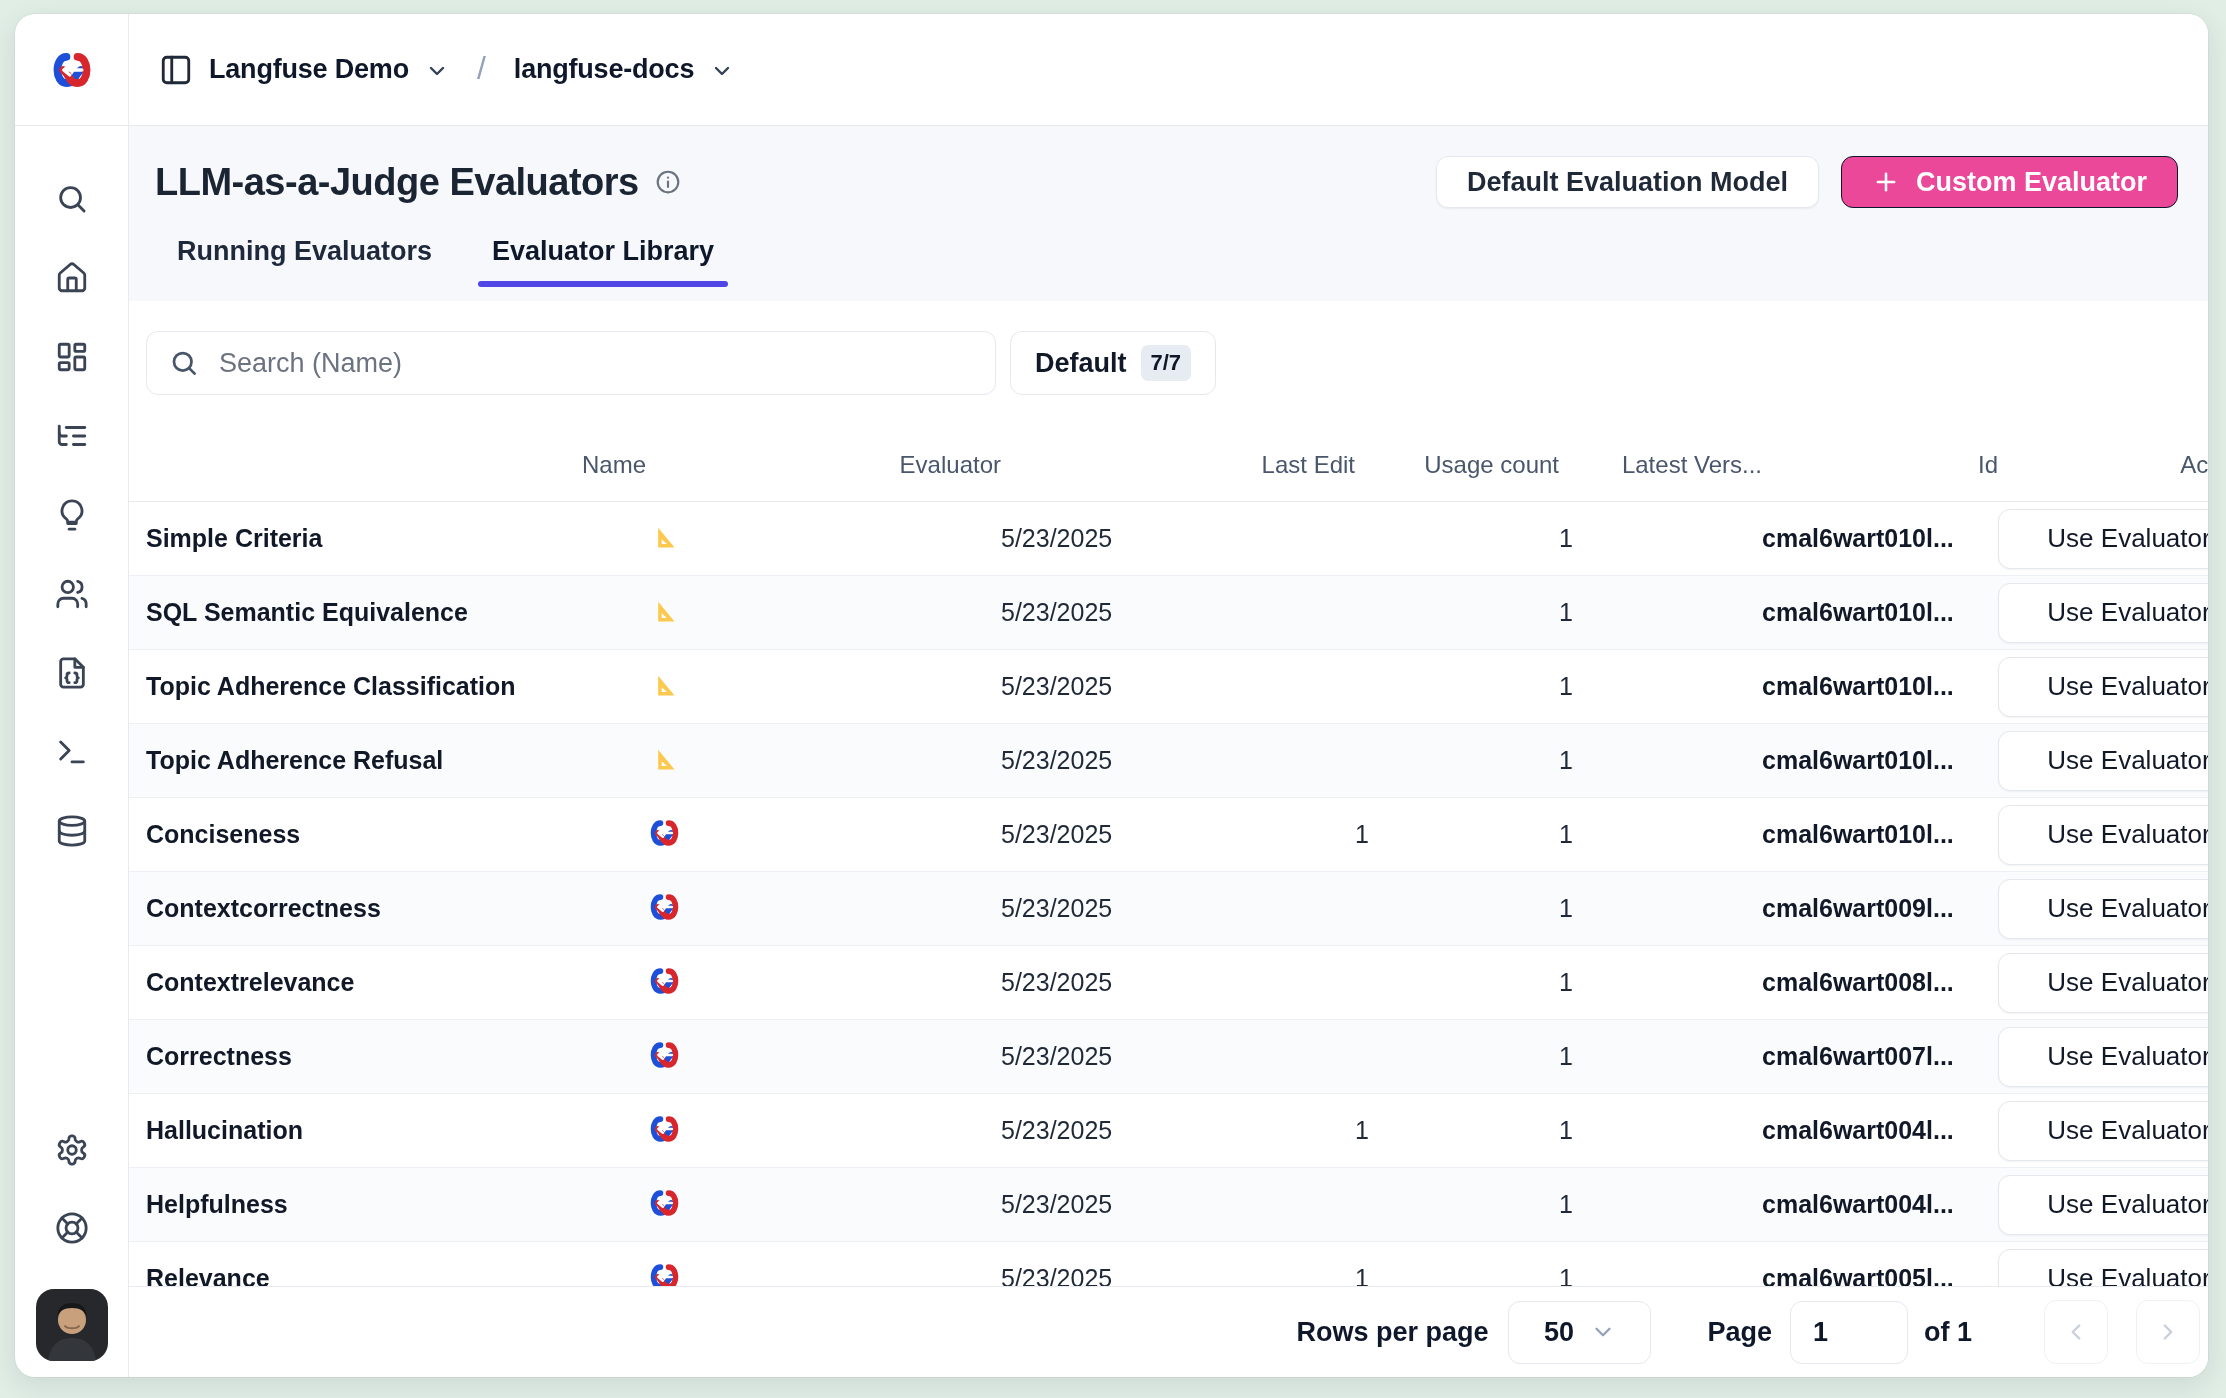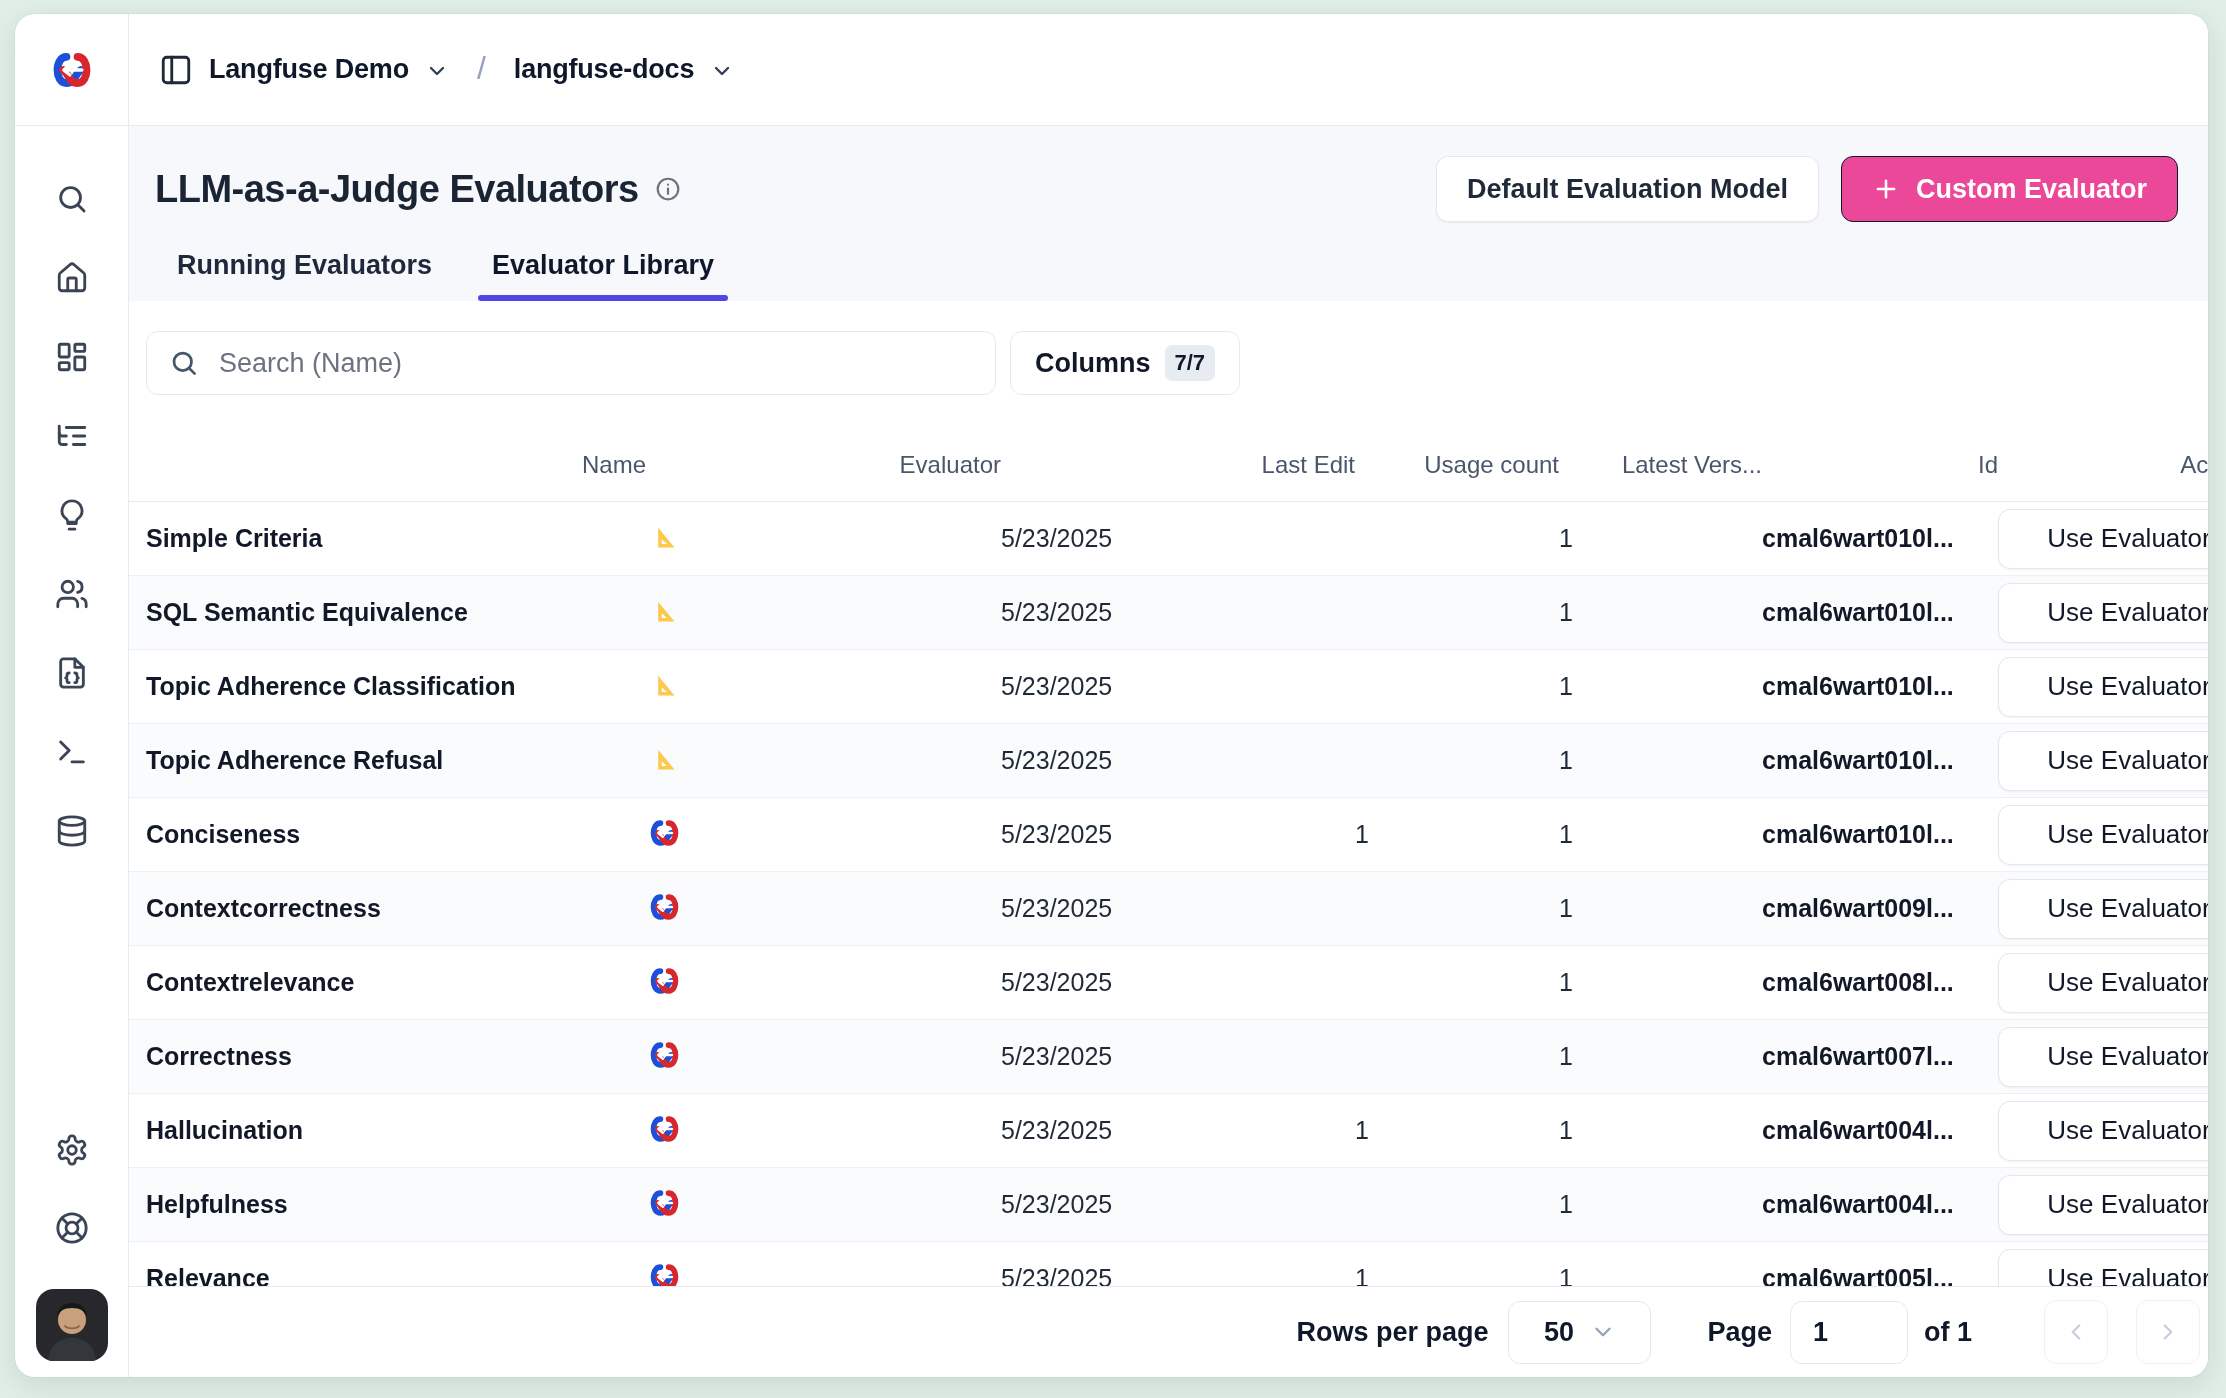--- a/index.html
+++ b/index.html
@@ -32,21 +32,21 @@
   .chev svg{width:24px;height:24px;stroke:#334155;stroke-width:2.4;fill:none;stroke-linecap:round;stroke-linejoin:round;display:block;margin-top:3px;}
   .slash{font-size:32px;color:#94a3b8;font-weight:300;margin:0 12px;transform:translateY(-1px);}
   
   .main{flex:1;display:flex;flex-direction:column;min-height:0;}
   .page-head{background:#f6f8fb;padding:30px 30px 0 26px;flex:0 0 175px;box-sizing:border-box;}
   .title-row{display:flex;align-items:center;justify-content:space-between;}
   .title-left{display:flex;align-items:center;gap:16px;}
   h1.title{margin:0;font-size:38px;font-weight:700;color:#1b2432;letter-spacing:-.5px;}
   .info svg{width:26px;height:26px;stroke:#6b7280;stroke-width:2;fill:none;stroke-linecap:round;display:block;}
   .head-actions{display:flex;gap:22px;}
-  .btn{display:inline-flex;align-items:center;justify-content:center;height:66px;border-radius:12px;font-size:27px;cursor:pointer;box-sizing:border-box;}
+  .btn{display:inline-flex;align-items:center;justify-content:center;height:52px;border-radius:12px;font-size:27px;cursor:pointer;box-sizing:border-box;}
   .btn-light{background:#fff;border:1px solid #e5e8ee;box-shadow:0 1px 2px rgba(16,24,40,.06);color:#1f2937;font-weight:600;padding:0 30px;}
   .btn-dark{background:#ec4899;border:1px solid #0f172a;color:#fff;font-weight:600;padding:0 30px;gap:16px;}
   .btn-dark svg{width:28px;height:28px;stroke:#fff;stroke-width:2.2;fill:none;stroke-linecap:round;display:block;}
   .tabs{display:flex;gap:32px;margin-top:28px;padding-left:8px;}
   .tab{position:relative;font-size:27px;font-weight:600;color:#1e293b;padding:0 14px 20px 14px;cursor:pointer;}
   .tab.active{color:#0f172a;}
   .tab.active::after{content:"";position:absolute;left:0;right:0;bottom:0;height:6px;border-radius:4px;background:#4f46e5;}
   
   .toolbar{display:flex;gap:14px;padding:30px 0 0 17px;flex:0 0 auto;}
   .search{width:850px;height:64px;border:1px solid #e5e8ee;border-radius:12px;display:flex;align-items:center;gap:18px;padding:0 0 0 22px;box-sizing:border-box;background:#fff;}
@@ -259,21 +259,21 @@
 
       <section class="toolbar">
         <div class="search">
           <svg viewBox="0 0 24 24">
               <circle cx="11" cy="11" r="7"></circle>
               <path d="m20.5 20.5-4.2-4.2"></path>
             </svg>
           <input type="text" placeholder="Search (Name)" style="">
         </div>
         <button class="btn-columns">
-          <span class="lbl">Columns</span>
+          <span class="lbl">Default</span>
           <span class="badge">7/7</span>
         </button>
       </section>
 
       <section class="table-wrap">
         <table>
           <colgroup>
               <col class="c1">
               <col class="c2">
               <col class="c3">

